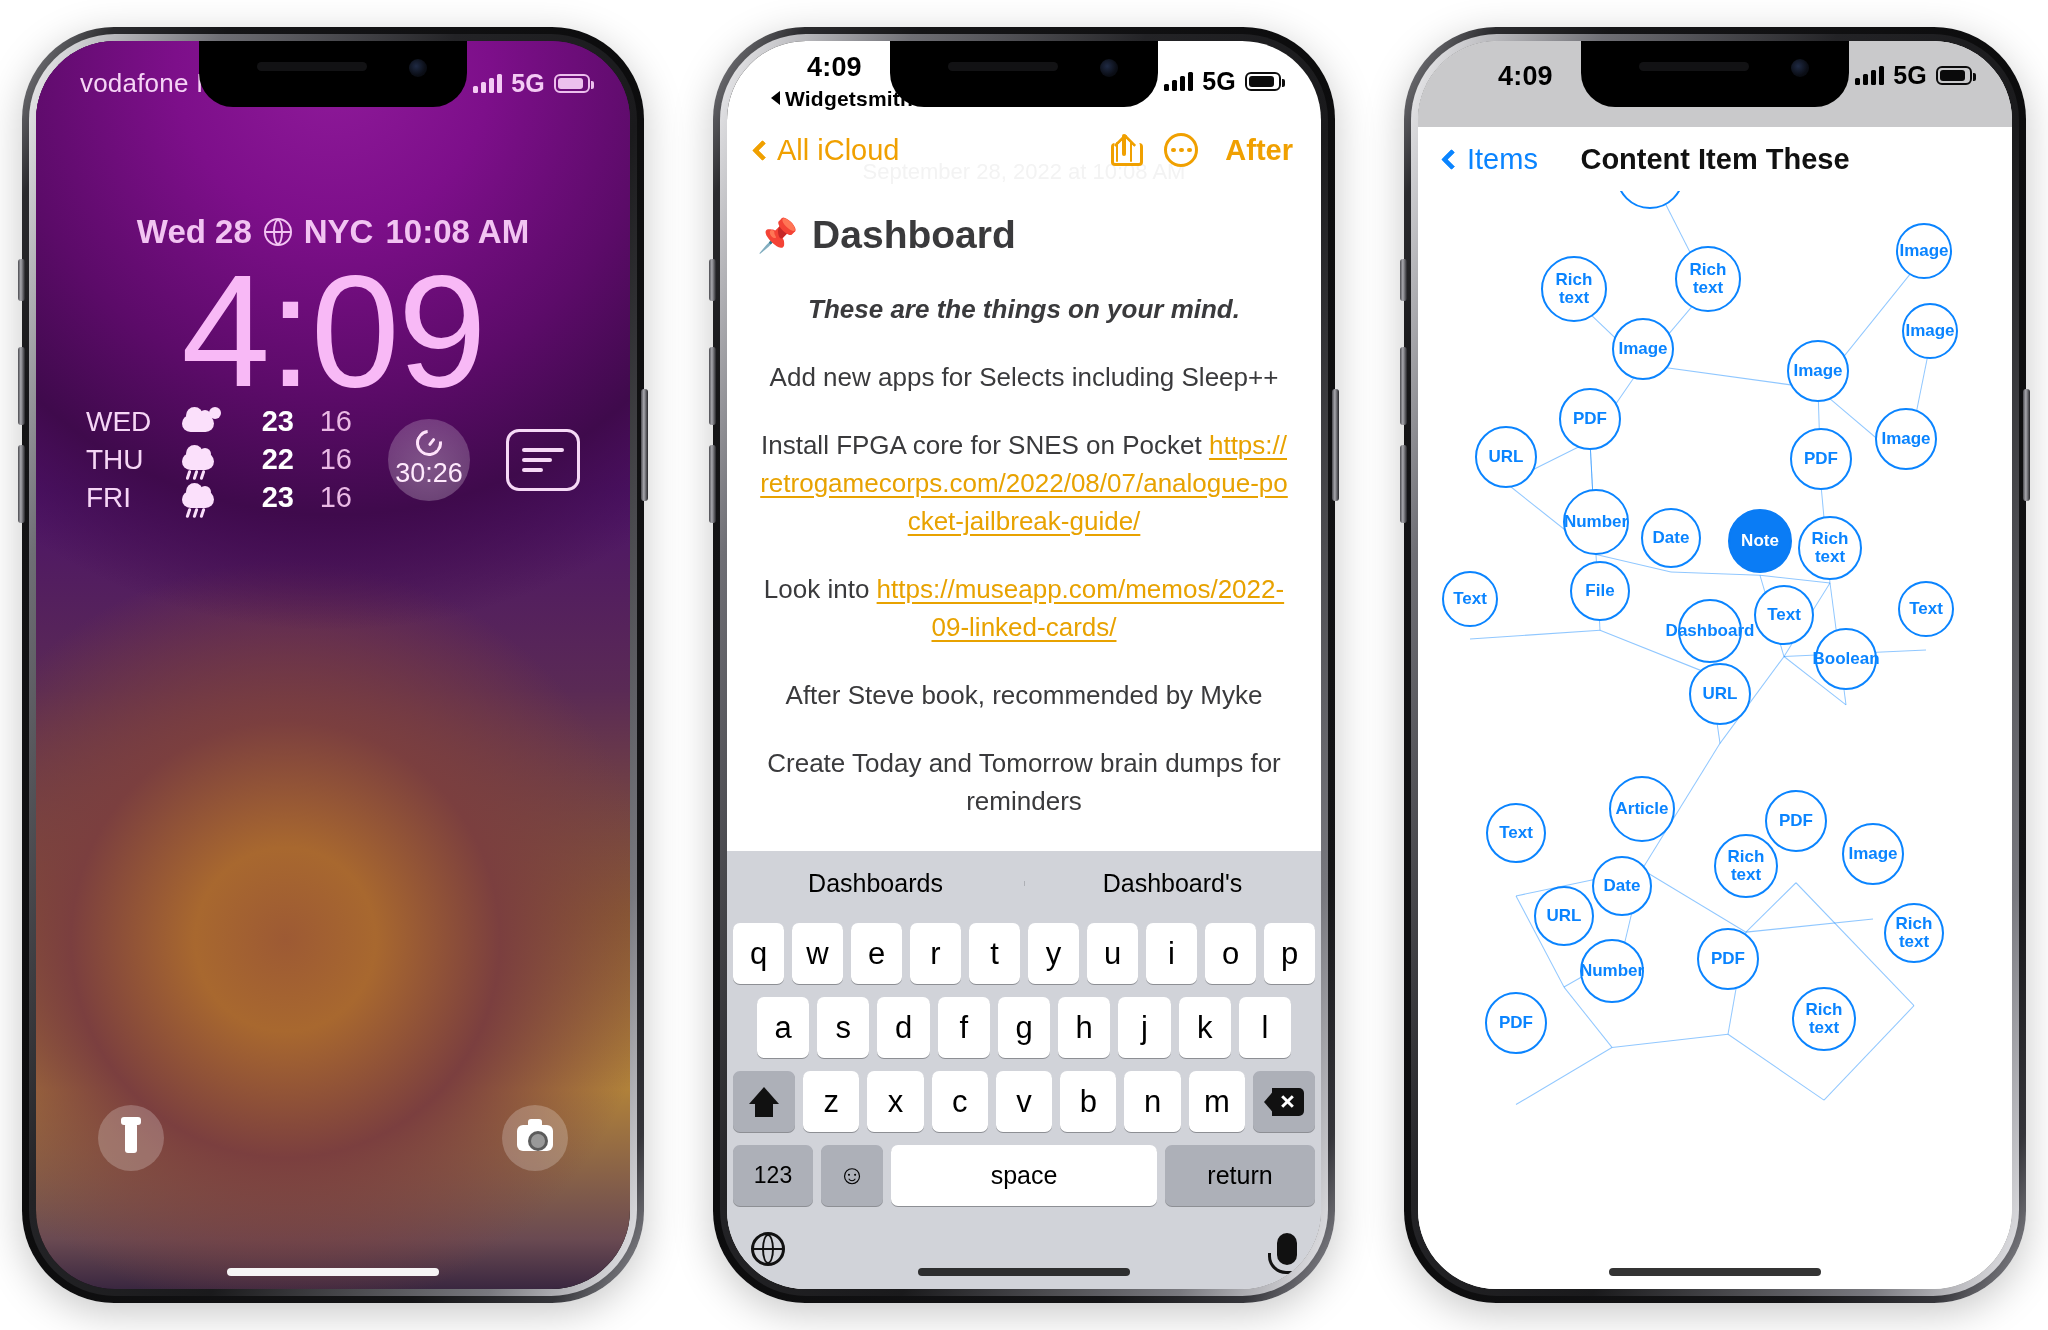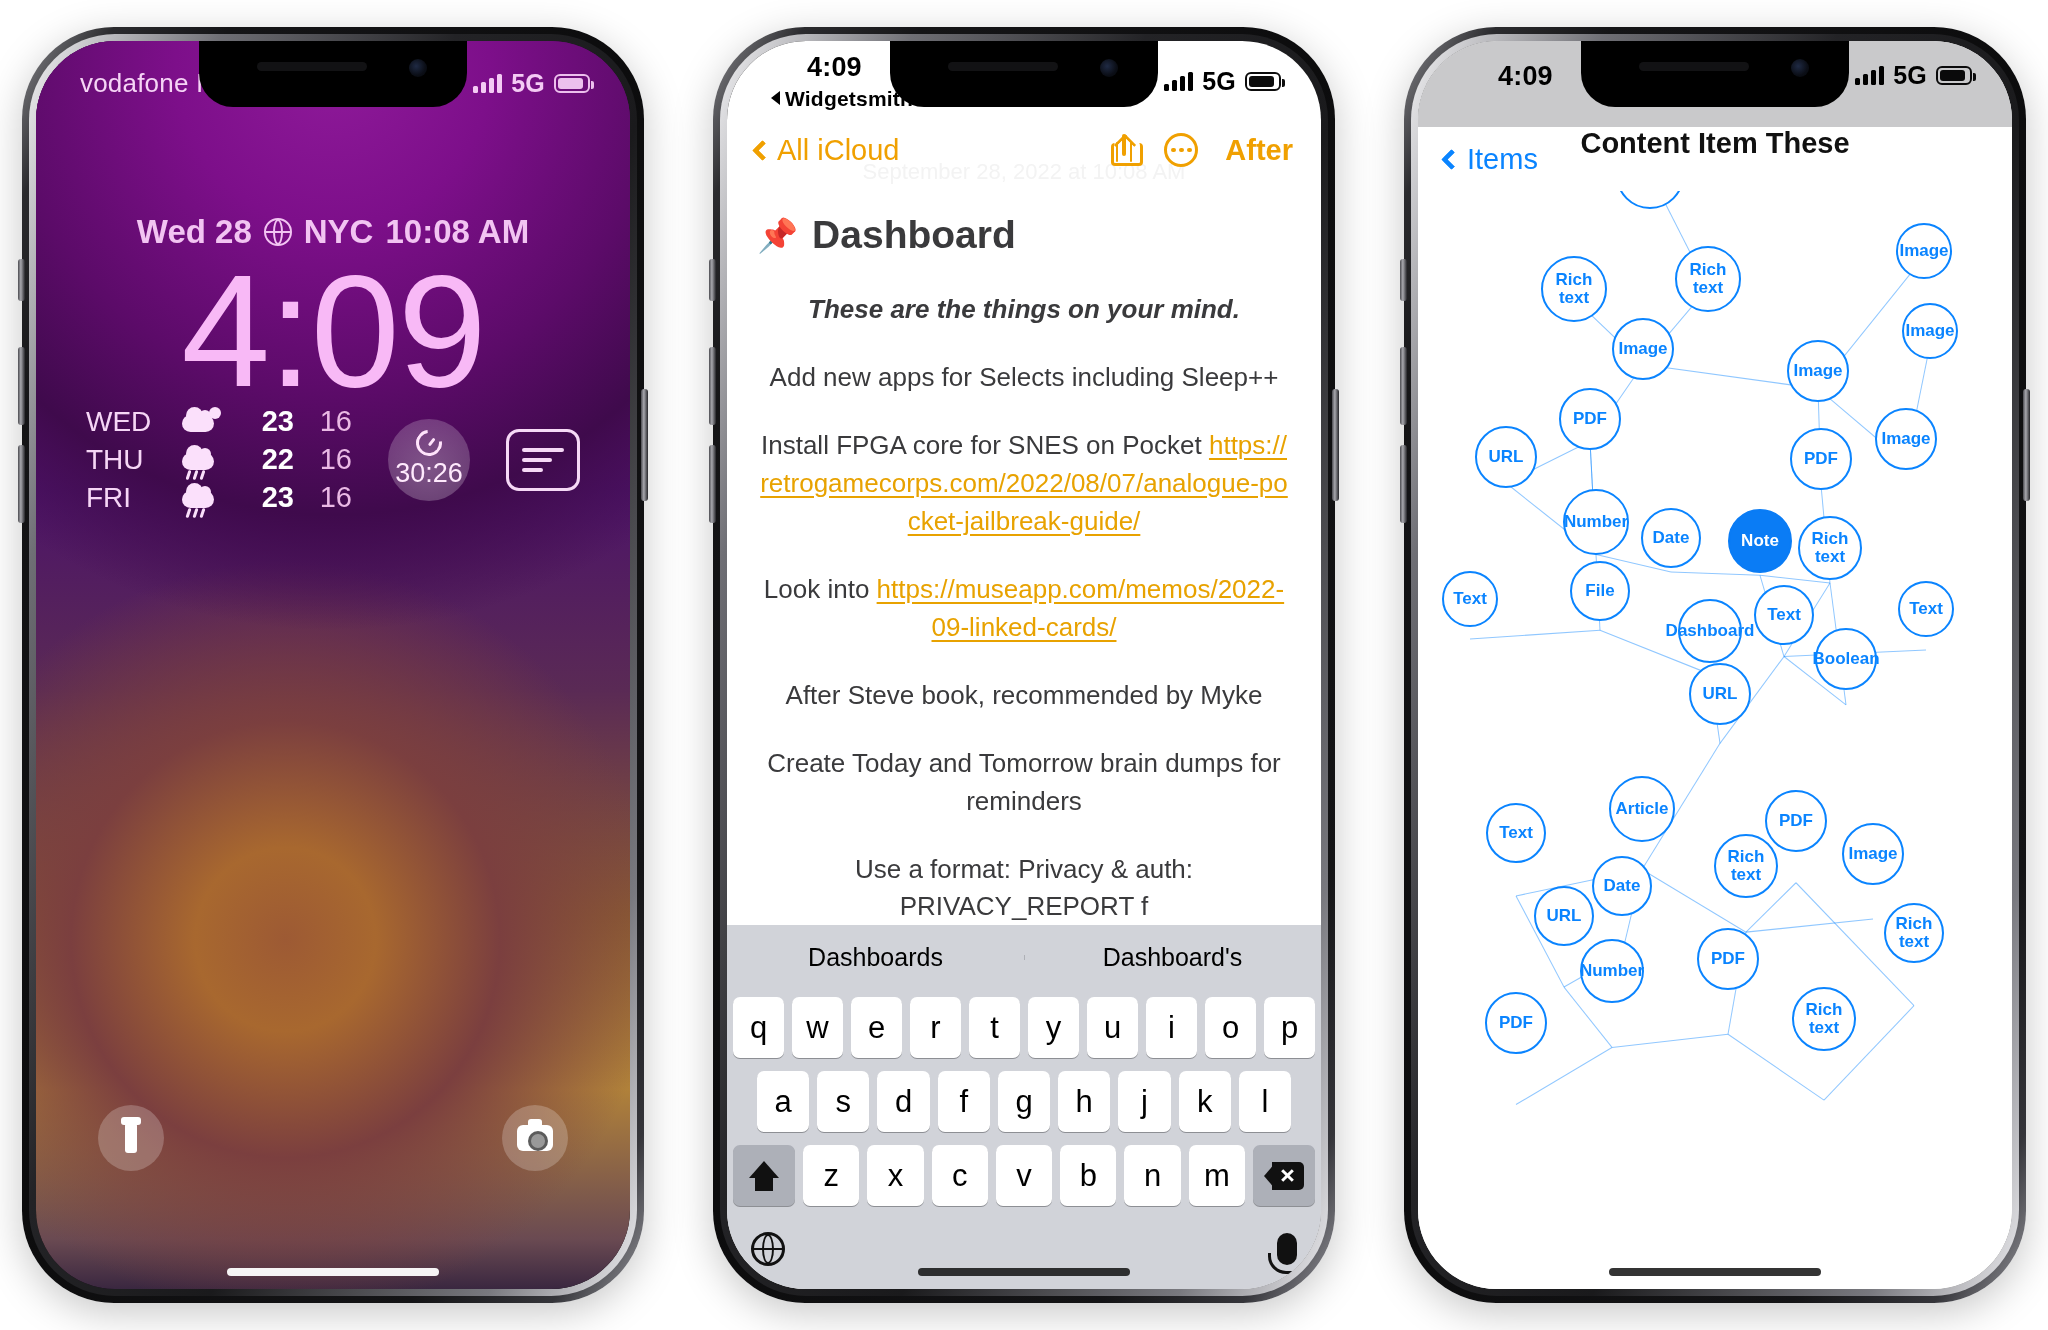--- a/index.html
+++ b/index.html
@@ -184,21 +184,21 @@
   .delico{ width:40px;height:28px; position:relative;}
   .delico::before{content:"";position:absolute;left:8px;top:0;width:32px;height:28px;background:#111;border-radius:0 5px 5px 0;}
   .delico::after{content:"";position:absolute;left:0;top:0;width:0;height:0;border-top:14px solid transparent;border-bottom:14px solid transparent;border-right:12px solid #111;}
   .delico i{position:absolute;right:9px;top:12px;width:15px;height:3px;background:#fff;transform:rotate(45deg);z-index:2;}
   .delico i+i{transform:rotate(-45deg);}
 
   
   .graphapp{ position:absolute; inset:0; background:#fff; color:#000;}
   .graphapp .status{ color:#000; background:#c9c9cb; height:86px; padding-top:20px; align-items:flex-start;}
   .gnav{ position:absolute; top:86px; left:0; right:0; height:64px; background:#fff;
-     display:flex; padding:0 26px; z-index:22;}
+     display:flex; align-items:center; padding:0 26px; z-index:22;}
   .gback{ display:flex; align-items:center; gap:8px; color:#0a84ff; font-size:29px; font-weight:400;}
   .gtitle{ position:absolute; left:0; right:0; text-align:center; font-size:29px; font-weight:700; color:#111; pointer-events:none;}
   .canvas{ position:absolute; top:150px; left:0; right:0; bottom:0; overflow:hidden; background:#fff;}
   .canvas svg{ position:absolute; inset:0; width:100%; height:100%;}
   .node{ position:absolute; transform:translate(-50%,-50%);
      border-radius:50%; border:2.6px solid #0a84ff; color:#0a84ff; background:#fff;
      display:flex; align-items:center; justify-content:center; text-align:center;
      font-size:17px; font-weight:600; line-height:1.06; padding:2px;}
   .node.sel{ background:#0a7cf5; border-color:#0a7cf5; color:#fff;}
 </style>
@@ -407,20 +407,26 @@
               <span class="key">v</span>
               <span class="key">b</span>
               <span class="key">n</span>
               <span class="key">m</span>
               <span class="key del">
                   <span class="delico">
                     <i></i>
                     <i></i>
                   </span>
                 </span>
+            </div>
+            <div class="krow">
+              <span class="key num">123</span>
+              <span class="key emo">☺</span>
+              <span class="key space">space</span>
+              <span class="key ret">return</span>
             </div>
             <div class="kbot">
               <span class="globe2"></span>
               <span class="mic"></span>
             </div>
           </div>
         </div>
         <div class="homebar dark"></div>
       </div>
     </div>

